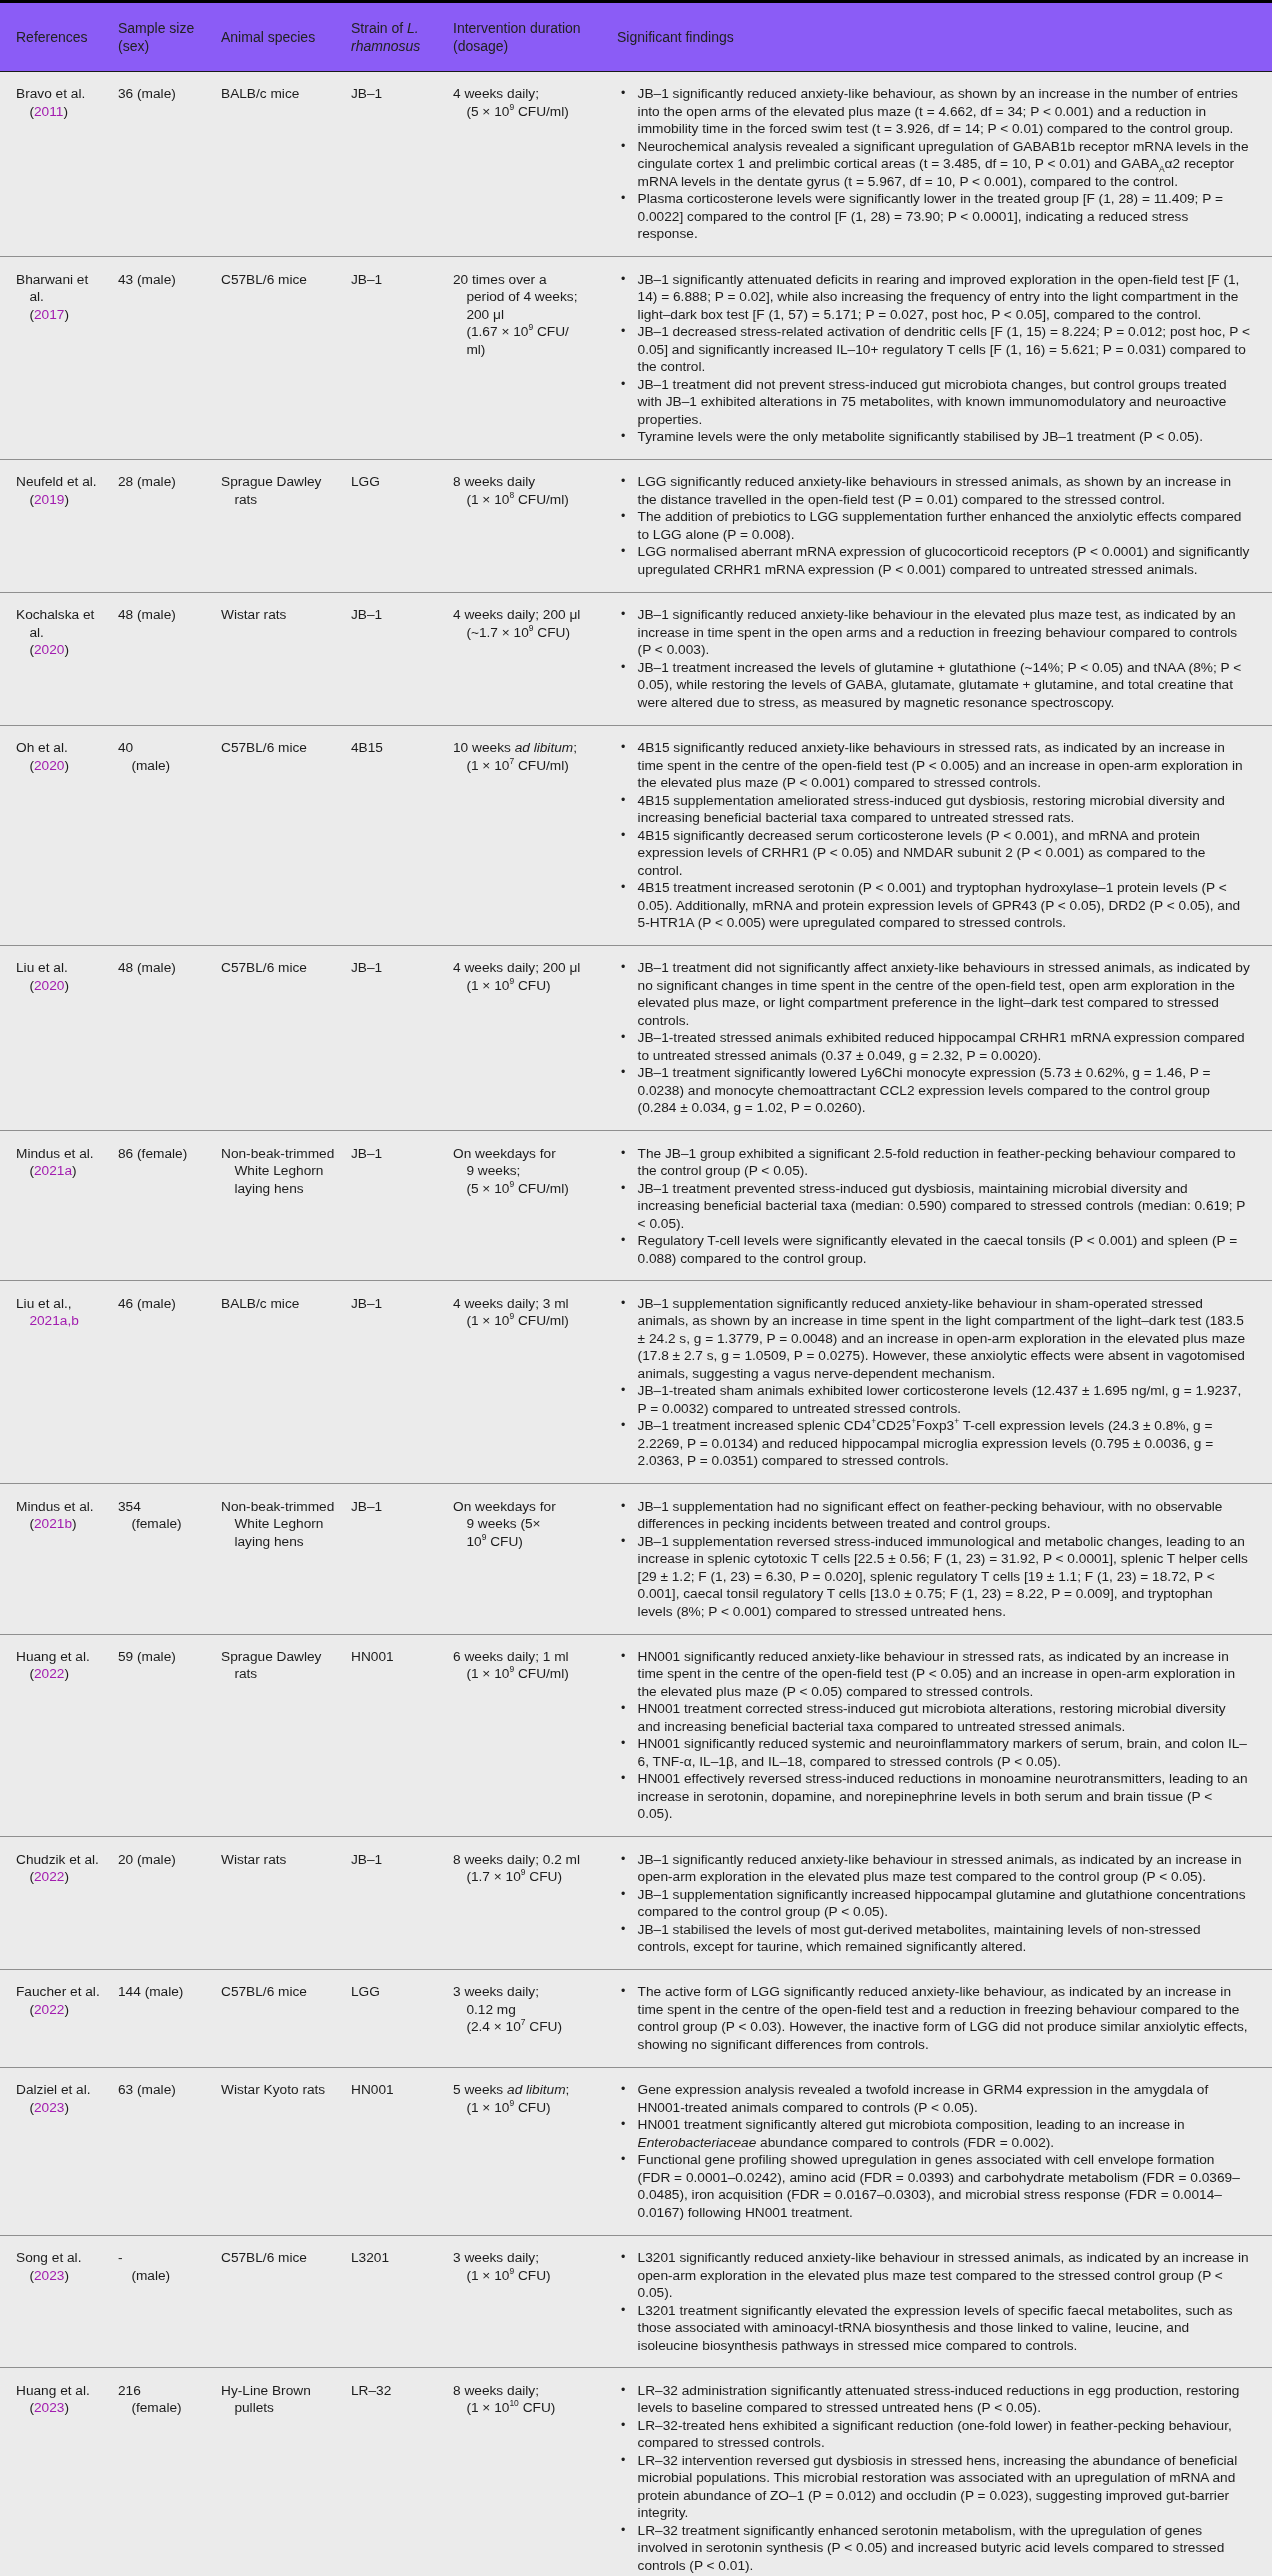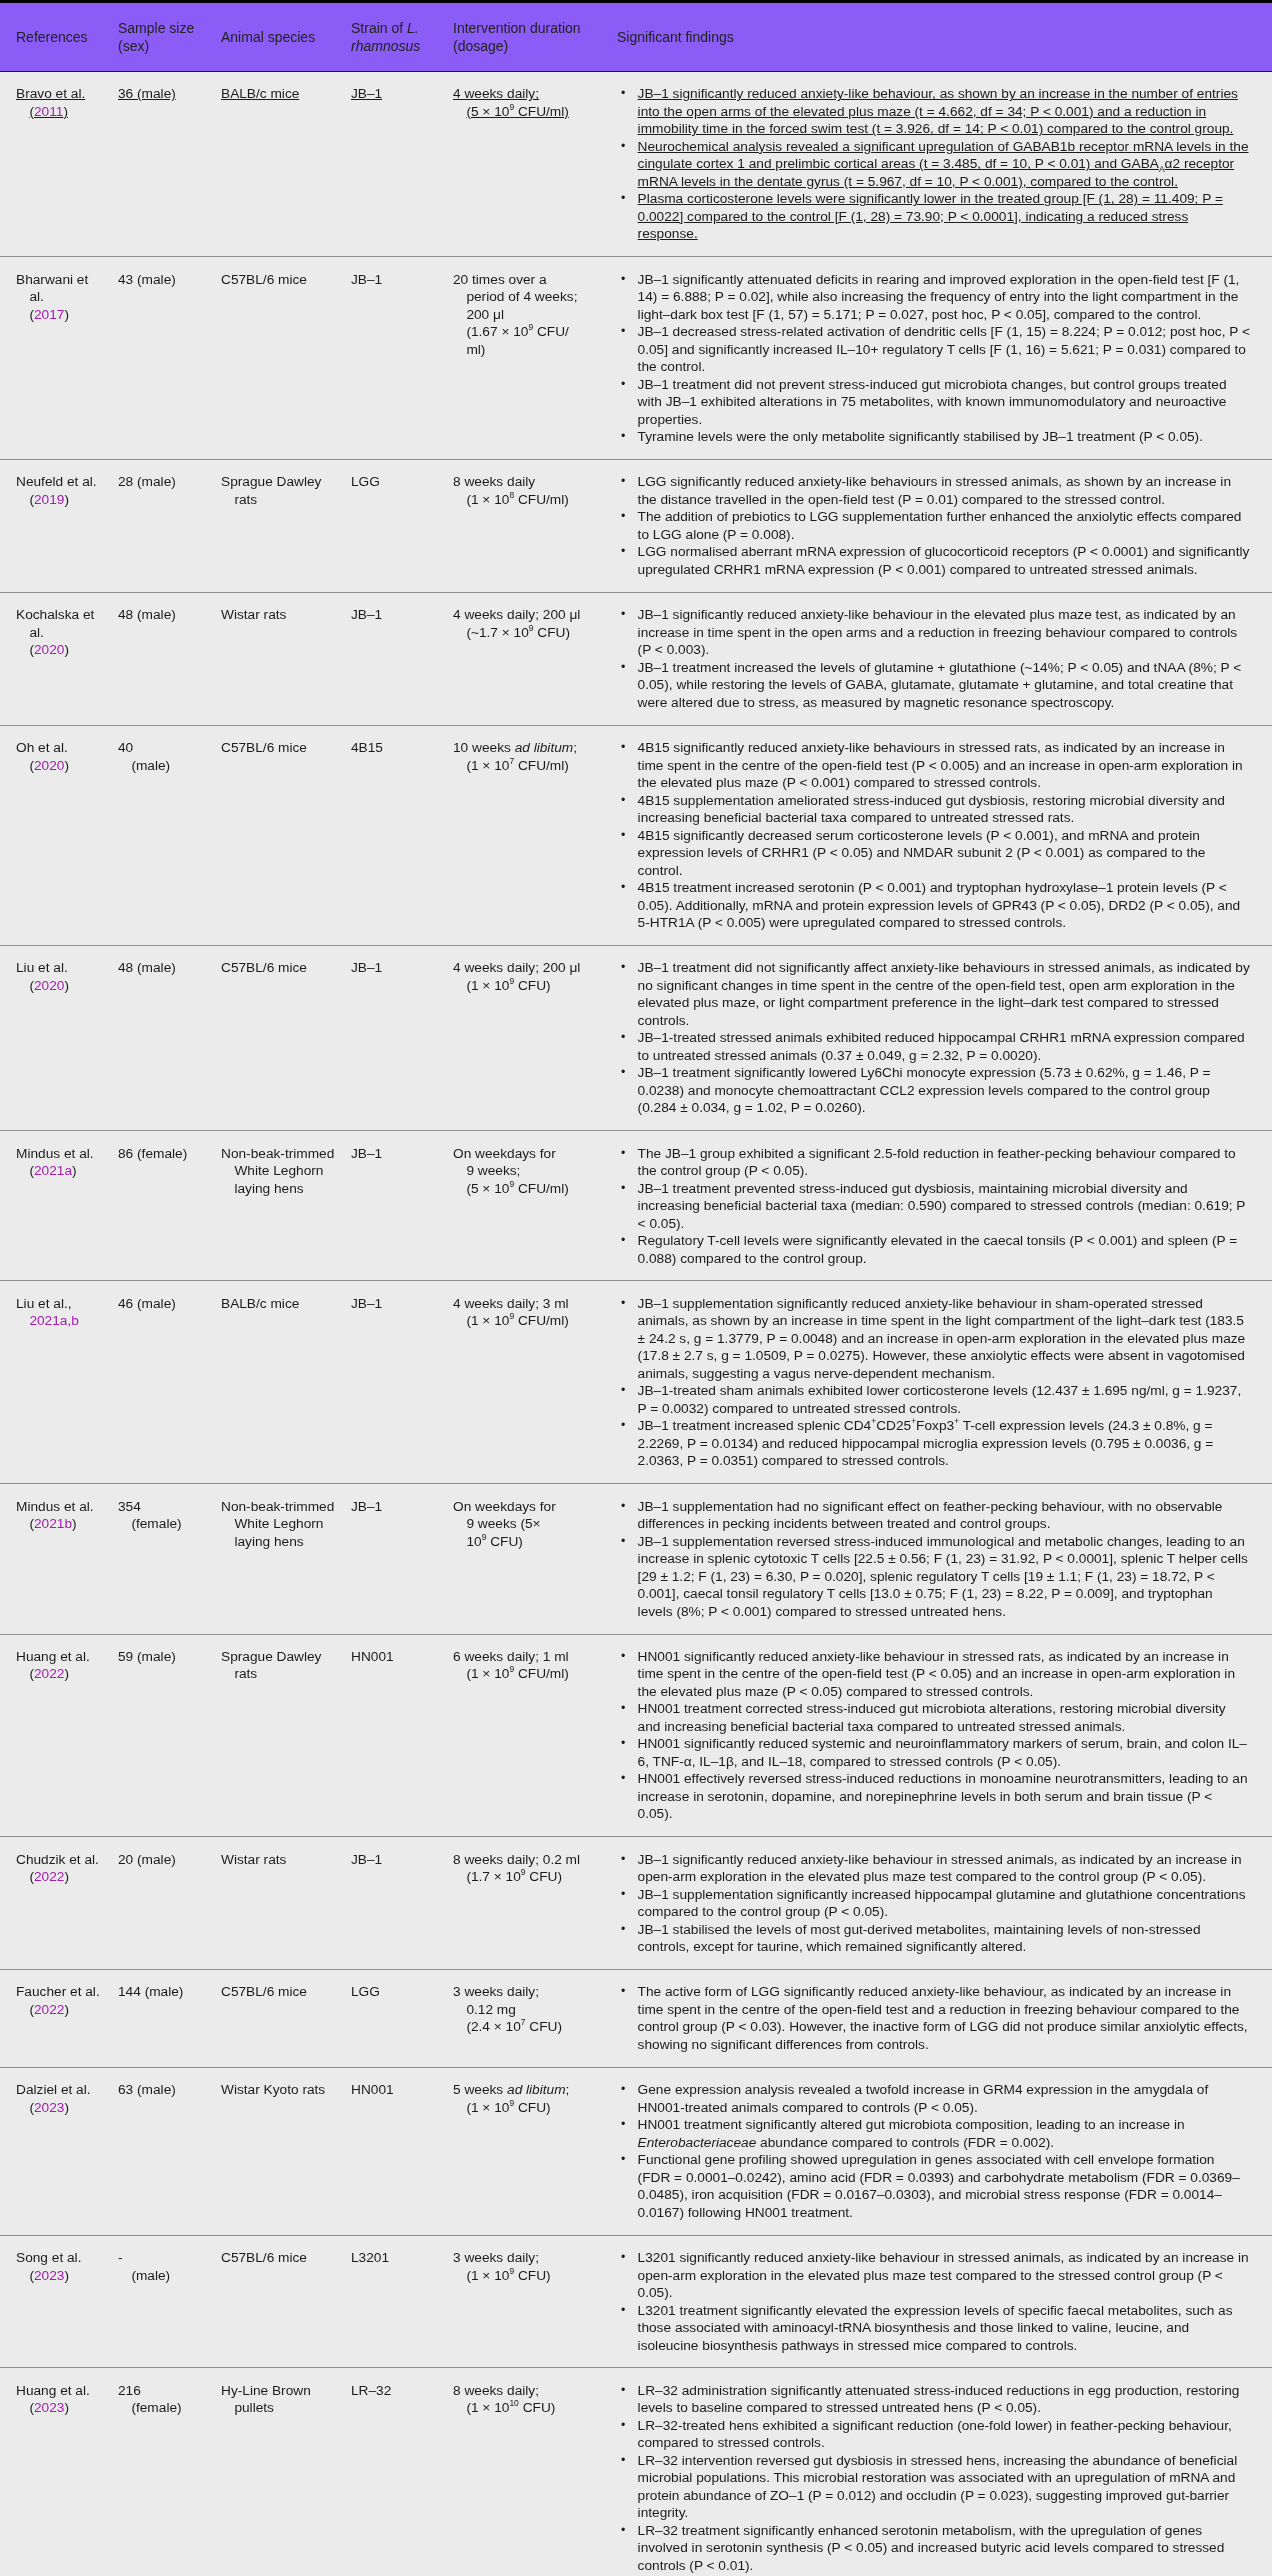--- a/index.html
+++ b/index.html
@@ -6,21 +6,21 @@
   body{width:1273px;font-family:"Liberation Sans","DejaVu Sans",sans-serif;color:#1c1c1c;
        -webkit-font-smoothing:antialiased;}
   .table{width:1273px;box-sizing:border-box;background:#ebebeb;
          border-top:3.1px solid #000;border-bottom:3.1px solid #262626;}
   .grid{display:grid;grid-template-columns:102px 103px 130px 102px 164px 1fr;
         column-gap:0;padding-left:16px;padding-right:19.6px;box-sizing:border-box;}
   .header-row{background:#8b5cf6;border-bottom:1.5px solid #1a1a1a;
               padding-top:15.5px;padding-bottom:15.5px;align-items:center;}
   .header-cell{font-size:14px;line-height:18.5px;color:#222;padding-right:12.4px;}
   .row{border-top:1px solid #8f8f8f;padding-top:13.4px;padding-bottom:13.4px;}
-  .row:first-of-type{border-top:none;text-decoration:underline;}
+  .row:first-of-type{border-top:none;}
   .cell{font-size:13.7px;line-height:17.5px;padding-right:13.4px;box-sizing:border-box;}
   .hang{padding-left:13.4px;text-indent:-13.4px;}
   .year{color:#a21caf;}
   .findings{padding-right:3.1px;}
   ul.findings-list{margin:0;padding:0;list-style:none;}
   ul.findings-list li{position:relative;padding-left:20.6px;margin:0;}
   ul.findings-list li::before{content:"•";position:absolute;left:4.1px;top:0;
       font-size:12.4px;color:#1c1c1c;}
   sup{font-size:0.62em;line-height:0;}
   sub{font-size:0.62em;line-height:0;}

